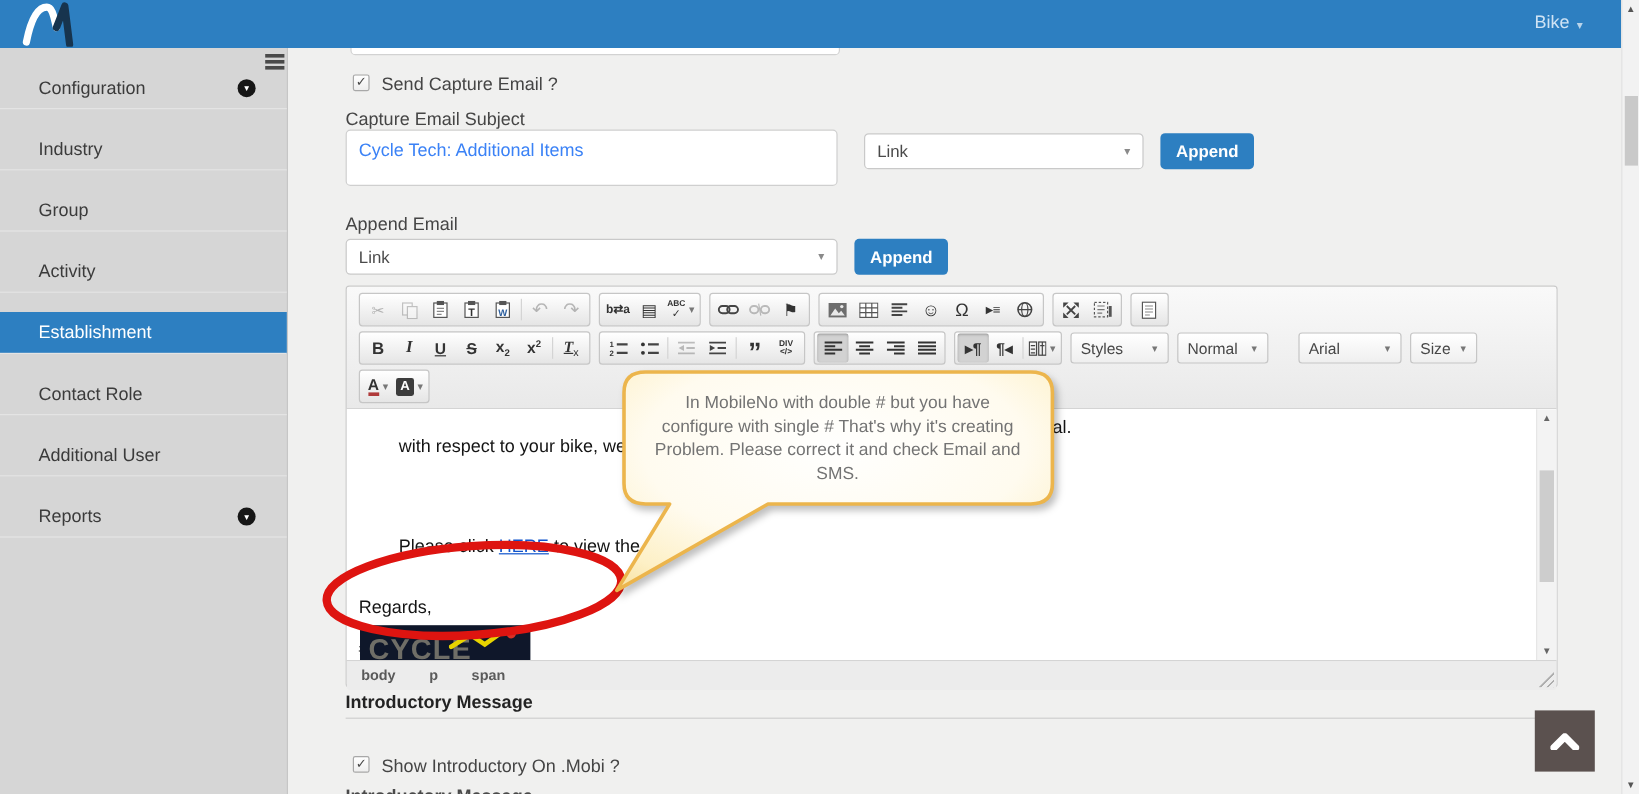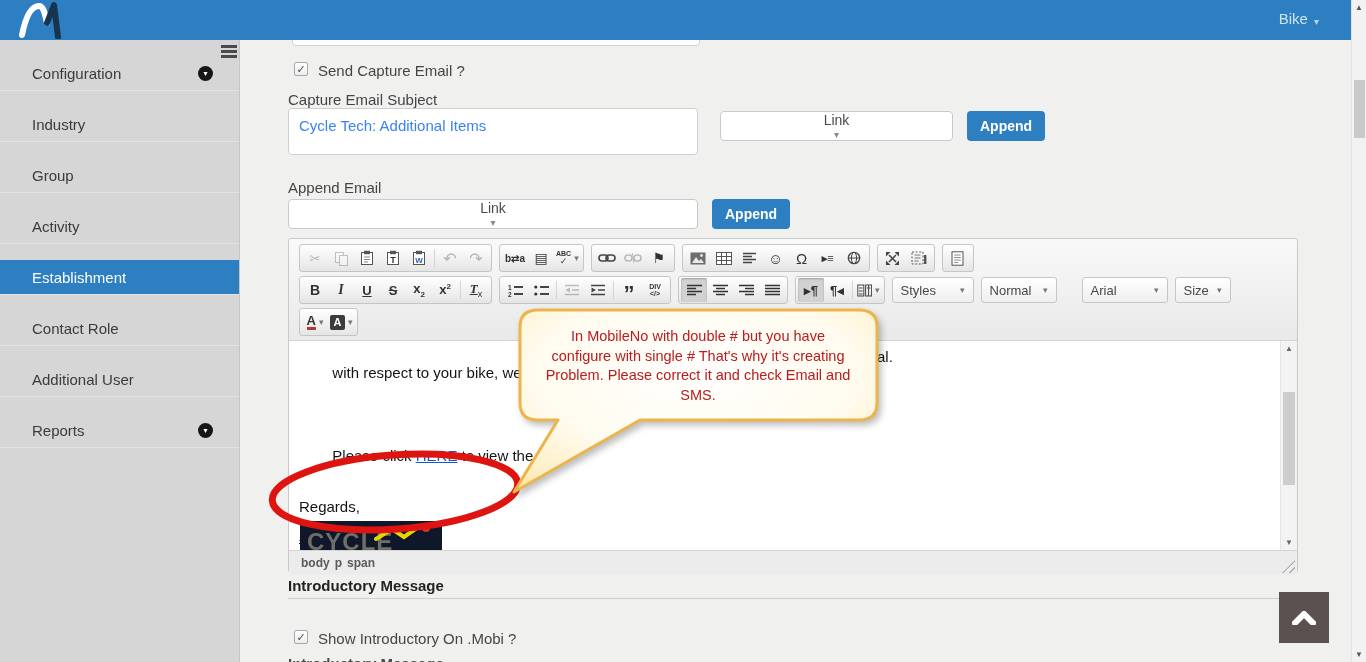--- a/index.html
+++ b/index.html
@@ -38,21 +38,21 @@
 
   
   .lbl { position:absolute; font-size:15px; color:#454545; }
   .checkbox { position:absolute; width:14px; height:14px; border:1px solid #a8a8a8;
               border-radius:2px; background:linear-gradient(#fff,#eee); color:#4a4a4a;
               font-size:11px; line-height:13px; text-align:center; cursor:pointer; }
   .txt-input { position:absolute; background:#fff; border:1px solid #cfcfcf;
                border-radius:4px; font-size:15px; color:#3b82f6; padding:8px 10px; }
   .select { position:absolute; background:#fff; border:1px solid #c9c9c9; border-radius:4px;
             height:30px; font-size:14px; color:#4a4a4a; display:flex; align-items:center;
-            justify-content:space-between; padding:0 10px; cursor:pointer;flex-direction:column; }
+            justify-content:space-between; padding:0 10px; cursor:pointer; }
   .select .caret { color:#8a8a8a; font-size:10px; }
   .btn-primary { position:absolute; background:#2d7fc1; color:#fff; border-radius:4px;
                  height:30px; font-size:14px; font-weight:700; display:flex; align-items:center;
                  justify-content:center; padding:0 13px; cursor:pointer; }
 
   .partial-input { position:absolute; left:292px; top:30px; width:408px; height:16px;
                    background:#fff; border:1px solid #d2d2d2; border-radius:0 0 4px 4px; }
 
   
   .editor { position:absolute; left:288px; top:238px; width:1010px; height:335px;
@@ -94,32 +94,32 @@
   .cycle-img { position:absolute; left:11px; top:180px; width:142px; height:29px;
                background:#0f172a; overflow:hidden; }
   .cycle-img .word { position:absolute; left:7px; top:7px; font-size:24px; font-weight:800;
                      color:#6f6e67; letter-spacing:1px; }
   .ed-scroll { position:absolute; right:0; top:0; width:17px; height:209px;
                background:#f3f3f3; border-left:1px solid #e6e6e6; }
   .ed-scroll .arr { position:absolute; left:0; width:100%; text-align:center; font-size:8px; color:#666; }
   .ed-scroll .thumb { position:absolute; left:2px; width:12px; top:51px; height:93px; background:#cdcdcd; }
 
   .statusbar { position:relative; height:25px; background:#ececec; border-top:1px solid #d4d4d4;
-               display:flex; align-items:center; gap:5px; padding:0 12px;
+               display:flex; align-items:center; gap:28px; padding:0 12px;
                font-size:12px; font-weight:700; color:#5a5a5a; border-radius:0 0 3px 3px; }
   .statusbar .crumb { cursor:pointer; }
   .grip { position:absolute; right:2px; bottom:2px; width:13px; height:13px;
           background:repeating-linear-gradient(135deg,#adadad 0 1.5px,transparent 1.5px 4.5px);
           clip-path:polygon(100% 0,100% 100%,0 100%); }
 
   
   .callout { position:absolute; left:500px; top:300px; width:400px; height:210px;
              z-index:6; pointer-events:none; }
   .callout-text { position:absolute; left:42px; top:27px; width:312px; text-align:center;
-                  font-size:14.5px; line-height:19.5px; color:#b91c1c; }
+                  font-size:14.5px; line-height:19.5px; color:#737373; }
   .red-ellipse { position:absolute; left:265px; top:448px; width:260px; height:90px;
                  z-index:5; pointer-events:none; }
 
   
   .intro-heading { position:absolute; left:288px; top:577px; font-size:15px;
                    font-weight:700; color:#232323; }
   .hrule { position:absolute; left:288px; top:598px; width:1010px; border-top:1px solid #cfcfcf; }
   .partial-label { position:absolute; left:288px; top:655px; font-size:15px; font-weight:700; color:#4a4a4a; }
 
   .scroll-top { position:absolute; left:1279px; top:592px; width:50px; height:51px;

